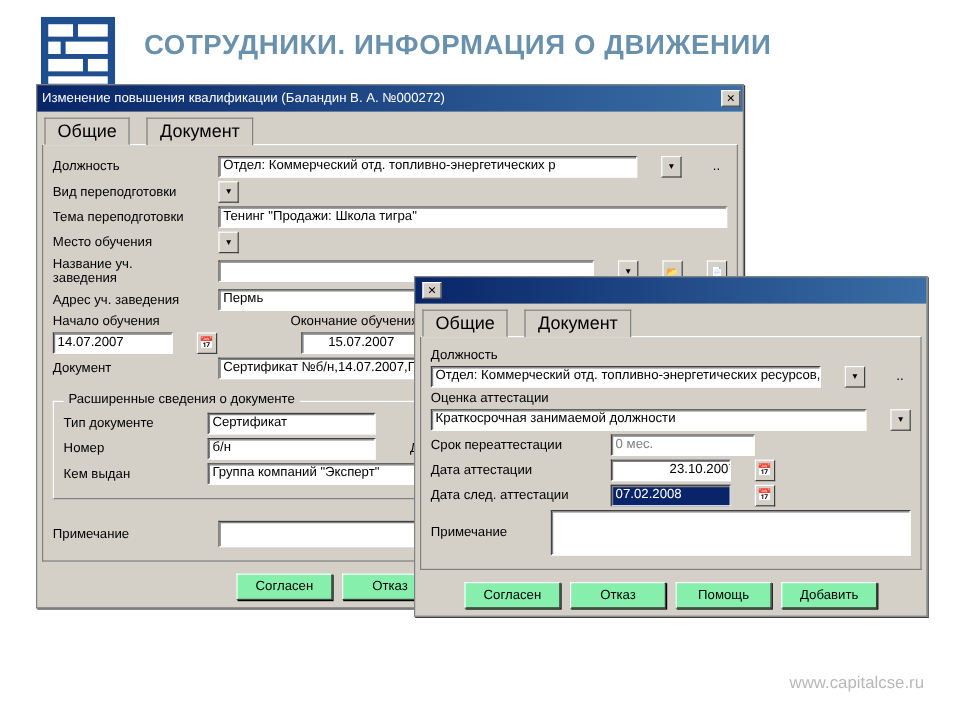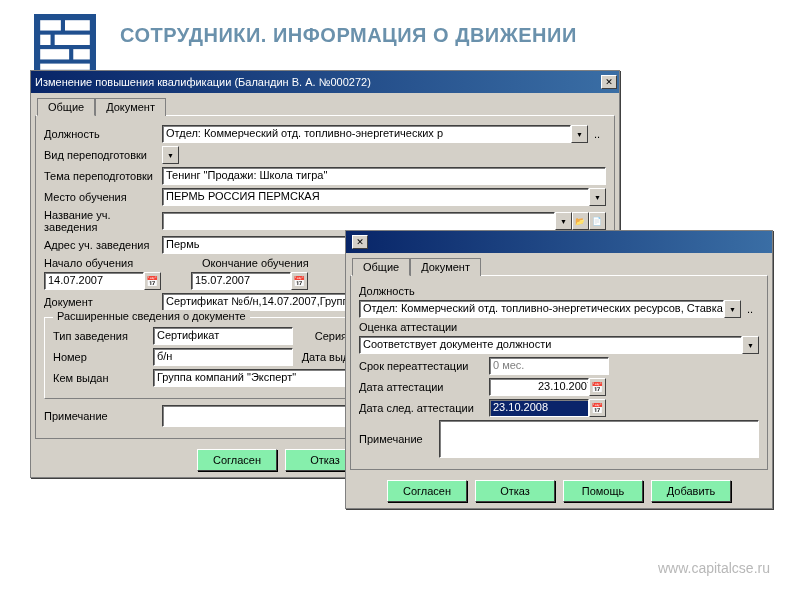--- a/index.html
+++ b/index.html
@@ -7,21 +7,21 @@
   width: 800px; height: 600px;
   background: #fff;
   font-family: Tahoma, Arial, sans-serif;
   font-size: 11px;
   position: relative;
   overflow: hidden;
 }
 .page-title {
   position: absolute;
   left: 120px; top: 24px;
-  font-size: 20px;
+  font-size: 23px;
   font-weight: bold;
   color: #6a91ac;
   letter-spacing: 0.5px;
 }
 .logo {
   position: absolute;
   left: 34px; top: 14px;
   width: 62px; height: 62px;
 }
 .footer-link {
@@ -55,33 +55,33 @@
   border-right-color:#404040; border-bottom-color:#404040;
   display:flex; align-items:center; justify-content:center;
   font-size:9px; color:#000; margin-left:2px;
 }
 .tabs { display:flex; padding: 4px 6px 0 6px; }
 .tab {
   padding: 2px 10px;
   background:#d4d0c8;
   border:1px solid #808080;
   border-bottom:none;
-  margin-right:0;
+  margin-right:14px;
   position:relative; top:1px;
-  font-size:11px;
+  font-size:15px;
 }
 .tab.active { background:#d4d0c8; border-bottom:1px solid #d4d0c8; z-index:2; }
 .tabbody {
   margin: 0 4px 4px 4px;
   border:1px solid #808080;
   border-top-color:#fff;
   padding:6px 8px 8px 8px;
   background:#d4d0c8;
 }
-.row { display:flex; align-items:center; margin:3px 0; gap:0;}
+.row { display:flex; align-items:center; margin:3px 0; gap:20px;}
 .lbl { width:118px; font-size:11px; color:#000; }
 .lbl.sm { width:100px; }
 .fld {
   flex:1;
   height:18px;
   background:#fff;
   border:1px solid #808080;
   border-top-color:#404040; border-left-color:#404040;
   border-right-color:#fff; border-bottom-color:#fff;
   box-shadow: inset 1px 1px 0 #808080;
@@ -96,21 +96,21 @@
   background:#d4d0c8;
   border:1px solid #fff;
   border-right-color:#404040; border-bottom-color:#404040;
   display:flex; align-items:center; justify-content:center;
   font-size:8px;
 }
 .dropbtn::after { content:"▼"; font-size:7px; }
 .fieldset {
   border:1px solid #808080;
   border-top-color:#fff; border-left-color:#fff;
-  margin:6px 0; padding:6px 8px 8px 8px;
+  margin:18px 0; padding:6px 8px 8px 8px;
   position:relative;
 }
 .fieldset .legend {
   position:absolute; top:-8px; left:8px;
   background:#d4d0c8; padding:0 4px; font-size:11px;
 }
 .btnbar { display:flex; gap:8px; justify-content:center; padding:6px 4px; }
 .pushbtn {
   min-width:80px; height:22px;
   background:#86efac;
@@ -159,21 +159,20 @@
     <div class="row">
       <div class="lbl">Вид переподготовки</div>
       <div class="dropbtn"></div>
     </div>
     <div class="row">
       <div class="lbl">Тема переподготовки</div>
       <div class="fld">Тенинг "Продажи: Школа тигра"</div>
     </div>
     <div class="row">
       <div class="lbl">Место обучения</div>
-      <div class="fld">ПЕРМЬ РОССИЯ ПЕРМСКАЯ</div>
       <div class="dropbtn"></div>
     </div>
     <div class="row">
       <div class="lbl">Название уч. заведения</div>
       <div class="fld"></div>
       <div class="dropbtn"></div>
       <div class="iconbtn" style="color:#caa33a;">📂</div>
       <div class="iconbtn" style="color:#3a7a3a;">📄</div>
     </div>
     <div class="row">
@@ -185,32 +184,32 @@
       <div class="lbl">Начало обучения</div>
       <div style="width:40px;"></div>
       <div class="lbl" style="width:120px;">Окончание обучения</div>
       <div style="width:40px;"></div>
       <div class="lbl" style="width:40px;">Стои</div>
     </div>
     <div class="row">
       <div class="fld" style="flex:0 0 100px;">14.07.2007</div>
       <div class="iconbtn cal">📅</div>
       <div style="width:30px;"></div>
-      <div class="fld" style="flex:0 0 100px;">15.07.2007</div>
+      <div class="fld" style="flex:0 0 100px;text-align:center;">15.07.2007</div>
       <div class="iconbtn cal">📅</div>
     </div>
     <div class="row">
       <div class="lbl">Документ</div>
       <div class="fld">Сертификат №б/н,14.07.2007,Групп</div>
     </div>
 
     <div class="fieldset">
       <div class="legend">Расширенные сведения о документе</div>
       <div class="row">
-        <div class="lbl sm">Тип заведения</div>
+        <div class="lbl sm">Тип документе</div>
         <div class="fld" style="flex:0 0 140px;">Сертификат</div>
         <div class="lbl" style="width:60px; text-align:right; padding-right:6px;">Серия</div>
       </div>
       <div class="row">
         <div class="lbl sm">Номер</div>
         <div class="fld" style="flex:0 0 140px;">б/н</div>
         <div class="lbl" style="width:80px; text-align:right; padding-right:6px;">Дата выдачи</div>
       </div>
       <div class="row">
         <div class="lbl sm">Кем выдан</div>
@@ -244,35 +243,35 @@
       </div>
     <div class="row">
       <div class="fld">Отдел: Коммерческий отд. топливно-энергетических ресурсов, Ставка: СПЕЦИАЛИ</div>
       <div class="dropbtn"></div>
       <div class="ellips">..</div>
     </div>
     <div class="row">
         <div class="lbl" style="width:auto;">Оценка аттестации</div>
       </div>
     <div class="row">
-      <div class="fld">Соответствует документе должности</div>
+      <div class="fld">Краткосрочная занимаемой должности</div>
       <div class="dropbtn"></div>
     </div>
     <div class="row">
       <div class="lbl" style="width:130px;">Срок переаттестации</div>
       <div class="fld" style="flex:0 0 120px; color:#808080;">0 мес.</div>
     </div>
     <div class="row">
       <div class="lbl" style="width:130px;">Дата аттестации</div>
       <div class="fld" style="flex:0 0 100px;padding-left:48px;">23.10.2007</div>
       <div class="iconbtn cal">📅</div>
     </div>
     <div class="row">
       <div class="lbl" style="width:130px;">Дата след. аттестации</div>
-      <div class="fld sel" style="flex:0 0 100px;">23.10.2008</div>
+      <div class="fld sel" style="flex:0 0 100px;">07.02.2008</div>
       <div class="iconbtn cal">📅</div>
     </div>
     <div class="row">
       <div class="lbl" style="width:80px;">Примечание</div>
       <div class="fld" style="height:38px;"></div>
     </div>
   </div>
   <div class="btnbar">
     <div class="pushbtn">Согласен</div>
     <div class="pushbtn">Отказ</div>

